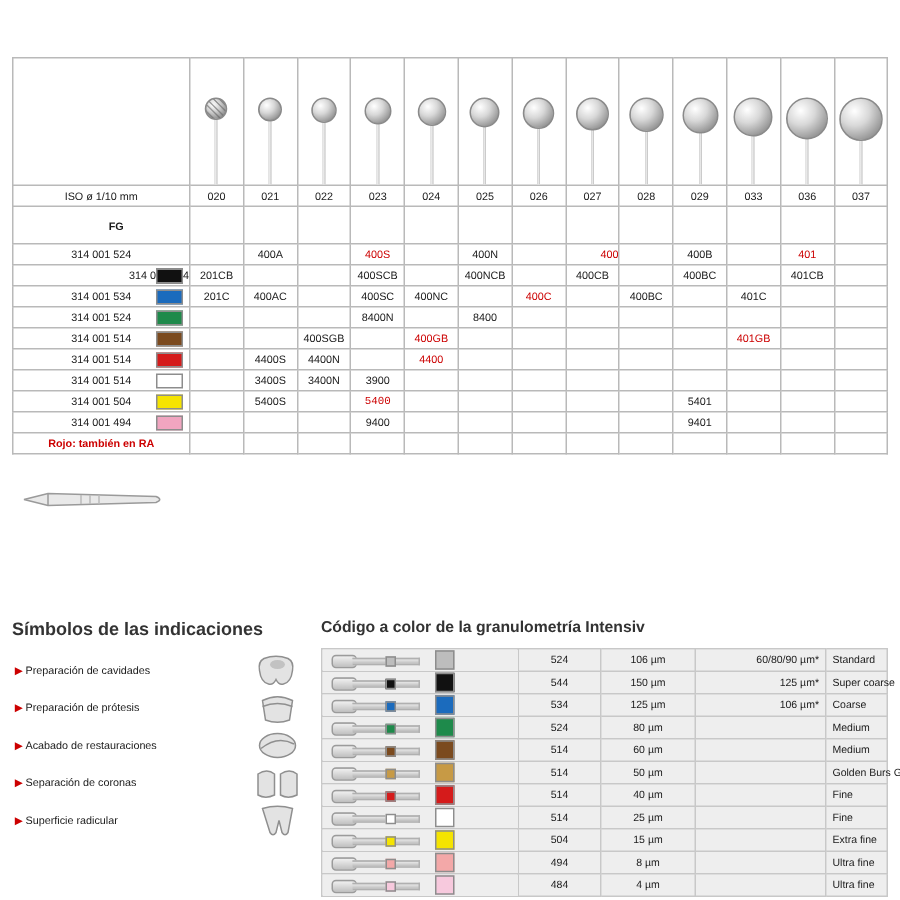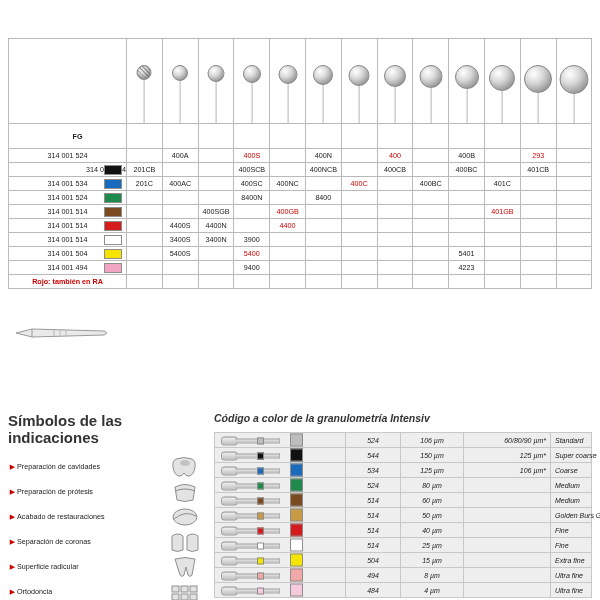--- a/index.html
+++ b/index.html
@@ -107,21 +107,21 @@
 
   
   .legend {
     position: absolute;
     left: 8px;
     top: 412px;
     width: 200px;
   }
   .legend h3 {
     margin: 0 0 8px 0;
-    font-size: 15px;
+    font-size: 12px;
     font-weight: bold;
     color: #333;
   }
   .legend-row {
     display: flex;
     align-items: center;
     height: 25px;
     font-size: 7.2px;
   }
   .legend-row .bullet {
@@ -136,21 +136,20 @@
     height: 24px;
     position: relative;
   }
 
   
   .code {
     position: absolute;
     left: 214px;
     top: 412px;
     width: 330px;
-    font-style: italic;
   }
   .code h3 {
     margin: 0 0 8px 0;
     font-size: 10.5px;
     font-weight: bold;
     color: #333;
   }
   table.codetbl {
     border-collapse: collapse;
     width: 378px;
@@ -306,20 +305,36 @@
               </div>
             </td>
             <td>
               <div class="bur">
                 <div class="shank" style="top:39.5px;"></div>
                 <div class="head" style="width:27px;height:27px;top:26px;"></div>
               </div>
             </td>
           </tr>
           <tr>
+            <td class="lbl">ISO ø 1/10 mm</td>
+            <td>020</td>
+            <td>021</td>
+            <td>022</td>
+            <td>023</td>
+            <td>024</td>
+            <td>025</td>
+            <td>026</td>
+            <td>027</td>
+            <td>028</td>
+            <td>029</td>
+            <td>033</td>
+            <td>036</td>
+            <td>037</td>
+          </tr>
+          <tr>
             <td class="lbl" style="height: 24px; font-weight: bold; padding-left: 20px;">FG</td>
             <td style="height: 24px;"></td>
             <td style="height: 24px;"></td>
             <td style="height: 24px;"></td>
             <td style="height: 24px;"></td>
             <td style="height: 24px;"></td>
             <td style="height: 24px;"></td>
             <td style="height: 24px;"></td>
             <td style="height: 24px;"></td>
             <td style="height: 24px;"></td>
@@ -330,25 +345,25 @@
           </tr>
           <tr>
             <td class="lbl" style="position: relative;">314 001 524</td>
             <td></td>
             <td>400A</td>
             <td></td>
             <td style="color: rgb(204, 0, 0);">400S</td>
             <td></td>
             <td>400N</td>
             <td></td>
-            <td style="color: rgb(204, 0, 0);">400</td>
+            <td style="color: rgb(204, 0, 0); text-align: right;">400</td>
             <td></td>
             <td>400B</td>
             <td></td>
-            <td style="color: rgb(204, 0, 0);">293</td>
+            <td style="color: rgb(204, 0, 0);">401</td>
             <td></td>
           </tr>
           <tr>
             <td class="lbl" style="position: relative; text-align: right;">314 001 544<span style="position: absolute; right: 4px; top: 2px; width: 16px; height: 8px; border: 1px solid rgb(141, 141, 141); background: rgb(17, 17, 17);"></span></td>
             <td>201CB</td>
             <td></td>
             <td></td>
             <td>400SCB</td>
             <td></td>
             <td>400NCB</td>
@@ -438,21 +453,21 @@
             <td></td>
             <td></td>
             <td></td>
             <td></td>
           </tr>
           <tr>
             <td class="lbl" style="position: relative;">314 001 504<span style="position: absolute; right: 4px; top: 2px; width: 16px; height: 8px; border: 1px solid rgb(141, 141, 141); background: rgb(245, 228, 0);"></span></td>
             <td></td>
             <td>5400S</td>
             <td></td>
-            <td style="color: rgb(204, 0, 0);">5400</td>
+            <td style="color: rgb(204, 0, 0); font-family: Liberation Mono, monospace;">5400</td>
             <td></td>
             <td></td>
             <td></td>
             <td></td>
             <td></td>
             <td>5401</td>
             <td></td>
             <td></td>
             <td></td>
           </tr>
@@ -460,21 +475,21 @@
             <td class="lbl" style="position: relative;">314 001 494<span style="position: absolute; right: 4px; top: 2px; width: 16px; height: 8px; border: 1px solid rgb(141, 141, 141); background: rgb(241, 165, 192);"></span></td>
             <td></td>
             <td></td>
             <td></td>
             <td>9400</td>
             <td></td>
             <td></td>
             <td></td>
             <td></td>
             <td></td>
-            <td>4223</td>
+            <td>9401</td>
             <td></td>
             <td></td>
             <td></td>
           </tr>
           <tr>
             <td class="lbl" style="color: rgb(204, 0, 0); font-weight: bold;">Rojo: también en RA</td>
             <td></td>
             <td></td>
             <td></td>
             <td></td>
@@ -533,32 +548,20 @@
               <path d="M25 6 q6 -4 11 0 l0 14 q-6 3 -11 0z" fill="#e3e3e3" stroke="#8f8f8f"></path>
             </svg></span>
         </div>
         <div class="legend-row">
           <span class="bullet">▶</span>
           <span class="txt">Superficie radicular</span>
           <span class="pic"><svg viewBox="0 0 46 24">
               <path d="M13 4 q10 -3 20 0 l-3 16 q-2 3 -4 0 l-2 -8 l-2 8 q-2 3 -4 0z" fill="#e3e3e3" stroke="#8f8f8f"></path>
             </svg></span>
         </div>
-        <div class="legend-row">
-          <span class="bullet">▶</span>
-          <span class="txt">Ortodoncia</span>
-          <span class="pic"><svg viewBox="0 0 46 24">
-              <rect x="10" y="6" width="7" height="6" fill="#e3e3e3" stroke="#8f8f8f"></rect>
-              <rect x="19" y="6" width="7" height="6" fill="#e3e3e3" stroke="#8f8f8f"></rect>
-              <rect x="28" y="6" width="7" height="6" fill="#e3e3e3" stroke="#8f8f8f"></rect>
-              <rect x="10" y="14" width="7" height="6" fill="#e3e3e3" stroke="#8f8f8f"></rect>
-              <rect x="19" y="14" width="7" height="6" fill="#e3e3e3" stroke="#8f8f8f"></rect>
-              <rect x="28" y="14" width="7" height="6" fill="#e3e3e3" stroke="#8f8f8f"></rect>
-            </svg></span>
-        </div>
       </div>
   </div>
 
   <div class="code">
     <h3>Código a color de la granulometría Intensiv</h3>
     <table class="codetbl">
       <tbody id="code-tbody">
           <tr>
             <td class="c-pic">
               <span class="minibur">

